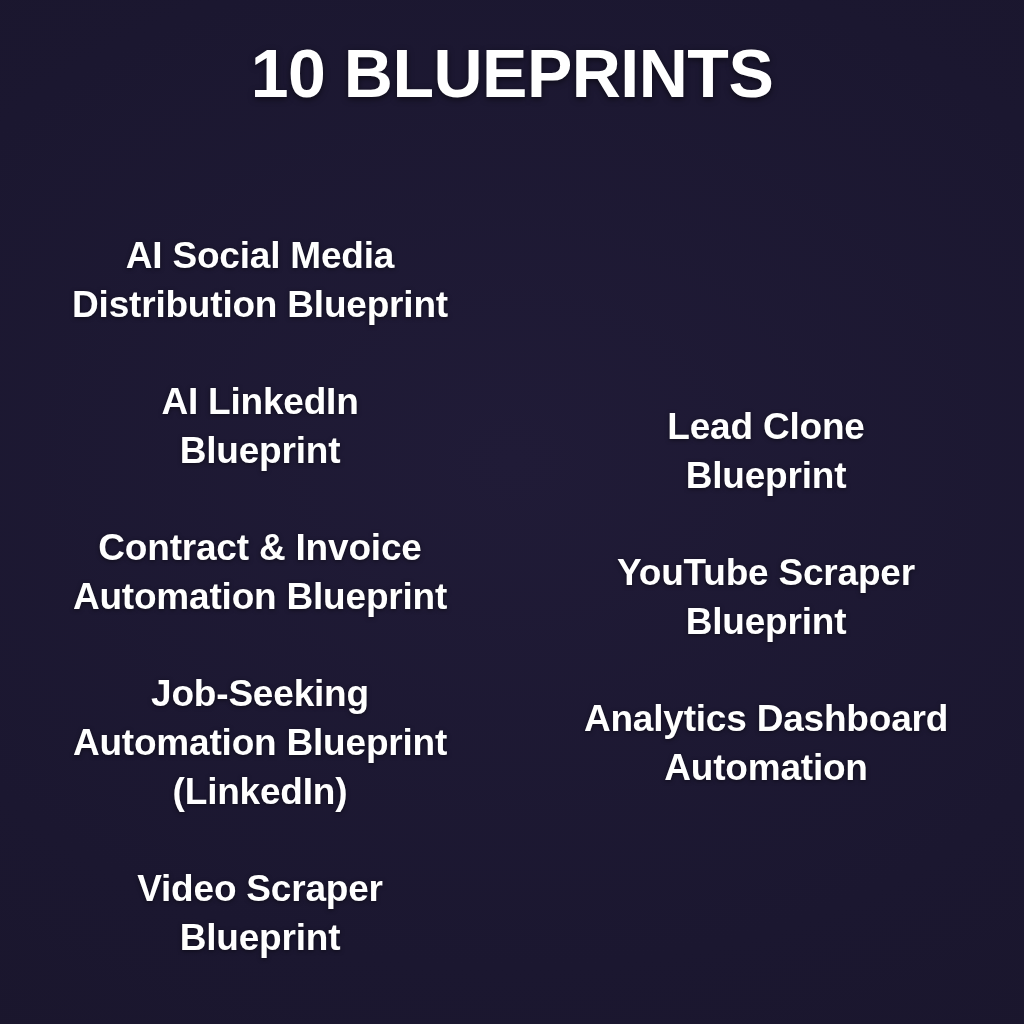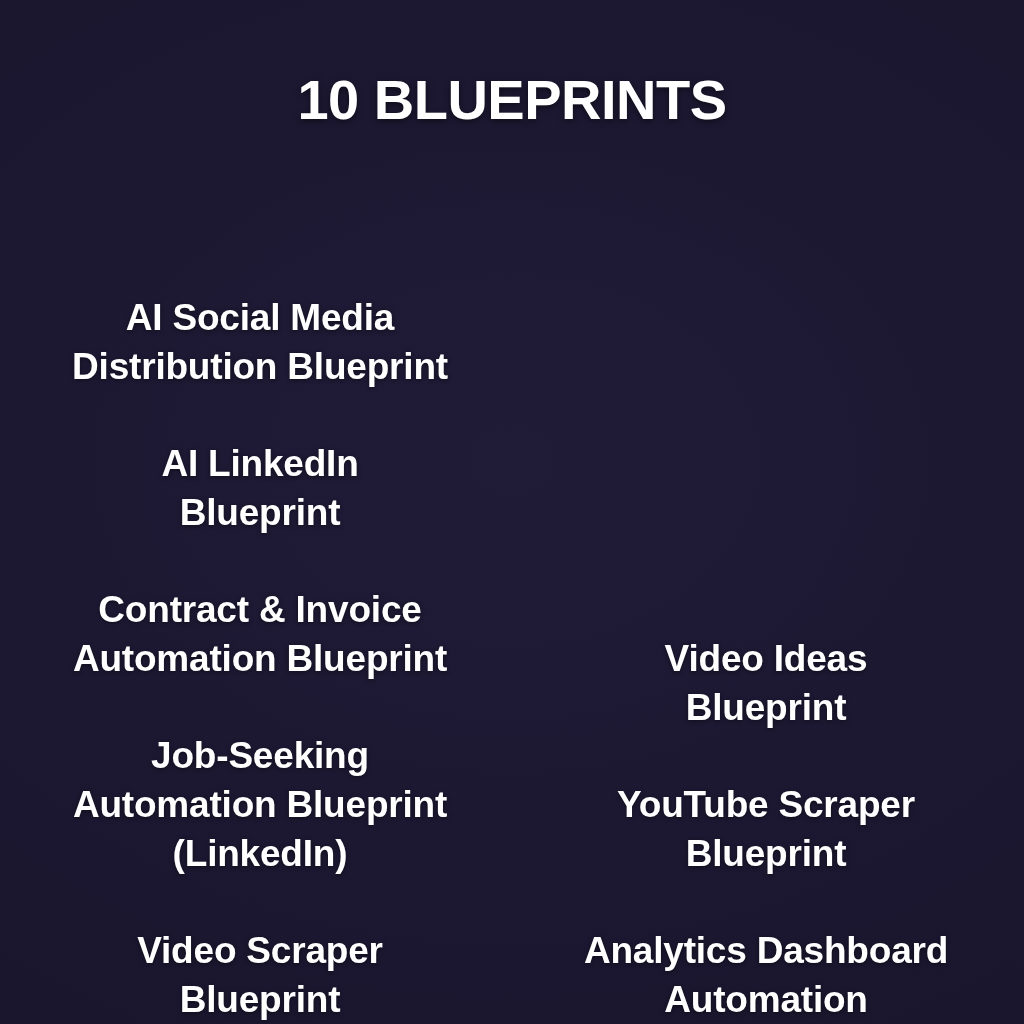--- a/index.html
+++ b/index.html
@@ -21,37 +21,37 @@
     background:
       radial-gradient(ellipse 120% 90% at 50% 45%, #201b37 0%, #1b1730 55%, #191529 100%);
     box-sizing: border-box;
     display: flex;
     flex-direction: column;
     align-items: center;
   }
 
   .poster-title {
     margin: 0;
-    padding-top: 72px;
-    font-size: 56px;
+    padding-top: 39px;
+    font-size: 68px;
     font-weight: bold;
     line-height: 1.0;
     letter-spacing: -0.5px;
     color: #ffffff;
     text-align: center;
     text-shadow: 0 2px 6px rgba(0,0,0,0.55);
     width: 100%;
   }
 
   .columns {
     position: relative;
     width: 1024px;
     flex: 1 1 auto;
     display: flex;
-    align-items: flex-end;
+    align-items: center;
     justify-content: center;
     padding-top: 62px;
     box-sizing: border-box;
   }
 
   .column {
     width: 502px;
     display: flex;
     flex-direction: column;
     align-items: center;
@@ -92,21 +92,21 @@
       <div class="blueprint-item">Contract &amp; Invoice
 Automation Blueprint</div>
       <div class="blueprint-item">Job-Seeking
 Automation Blueprint
 (LinkedIn)</div>
       <div class="blueprint-item">Video Scraper
 Blueprint</div>
     </div>
 
     <div class="column column-right">
-      <div class="blueprint-item">Video Ideas
+      <div class="blueprint-item">Lead Clone
 Blueprint</div>
       <div class="blueprint-item">YouTube Scraper
 Blueprint</div>
       <div class="blueprint-item">Analytics Dashboard
 Automation</div>
     </div>
 
   </div>
 </div>
 

